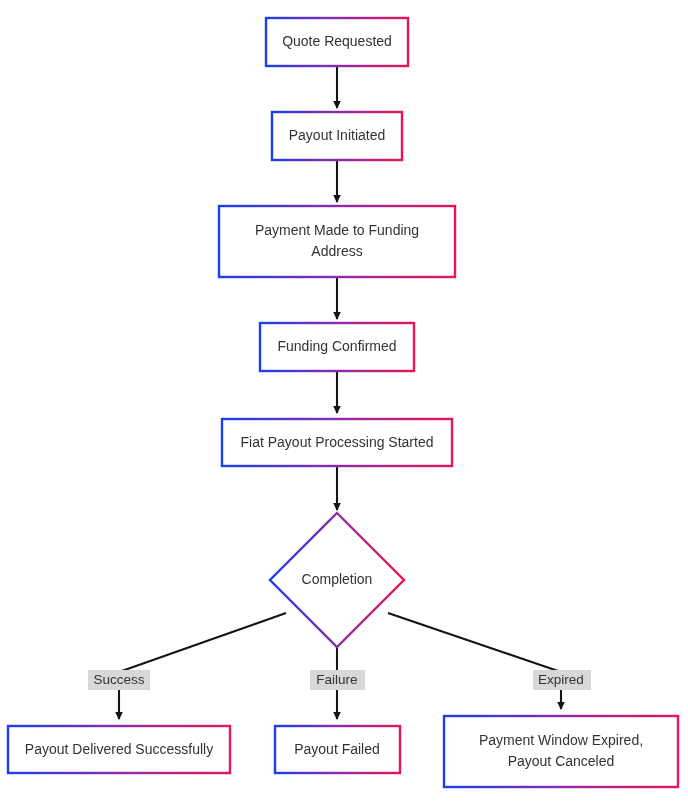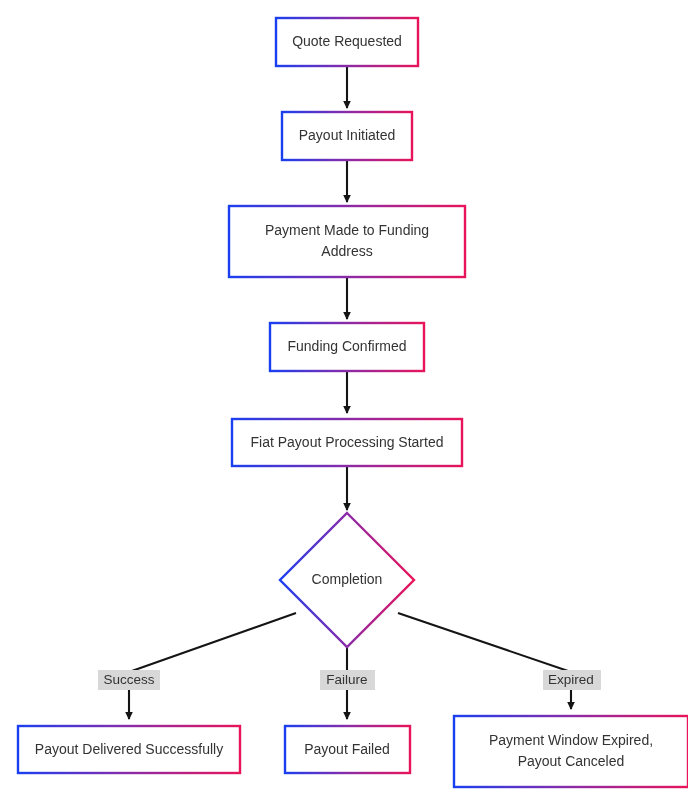--- a/index.html
+++ b/index.html
@@ -10,21 +10,20 @@
   body {
     width: 688px;
     height: 809px;
     font-family: "Liberation Sans", sans-serif;
     overflow: hidden;
   }
   #flowchart-root {
     position: relative;
     width: 626px;
     height: 809px;
-    padding-left: 10px;
   }
   svg#flow-svg {
     display: block;
     width: 688px;
     height: 809px;
   }
   .node-rect {
     fill: #ffffff;
     stroke-width: 2.4;
   }

